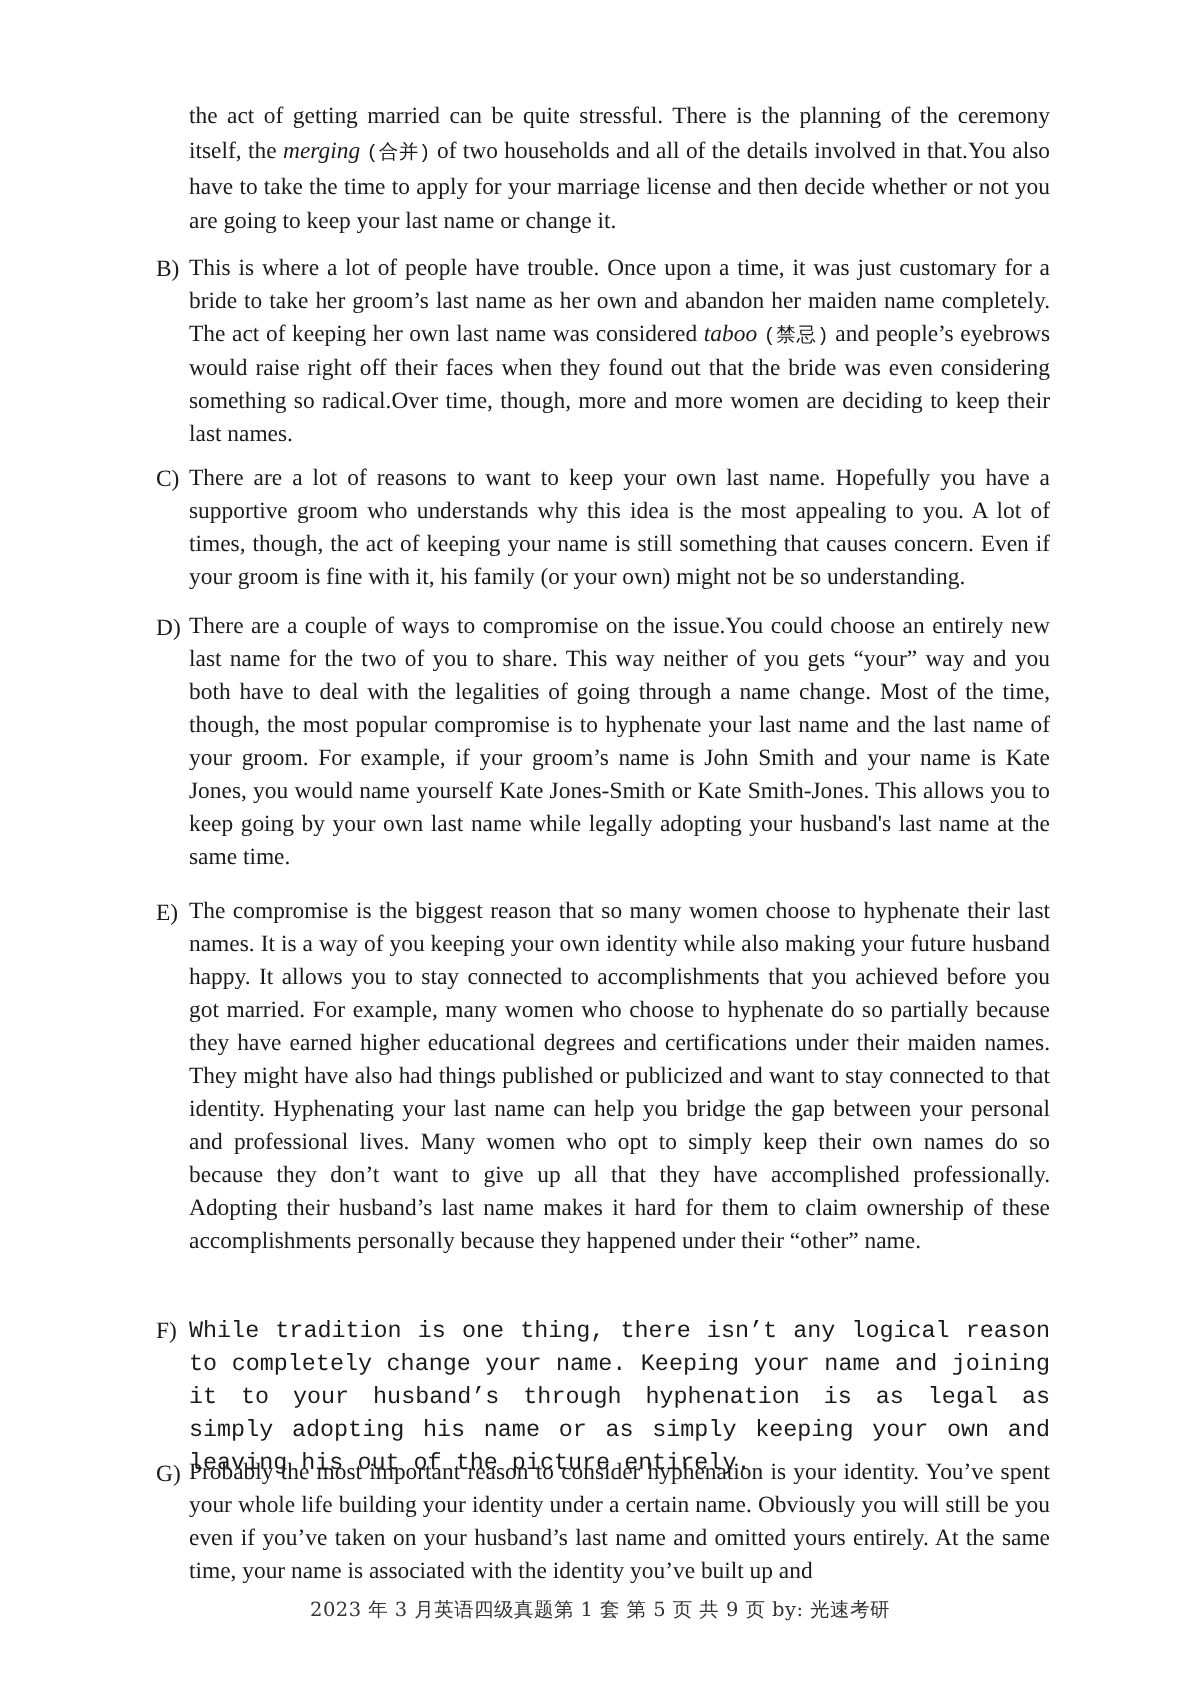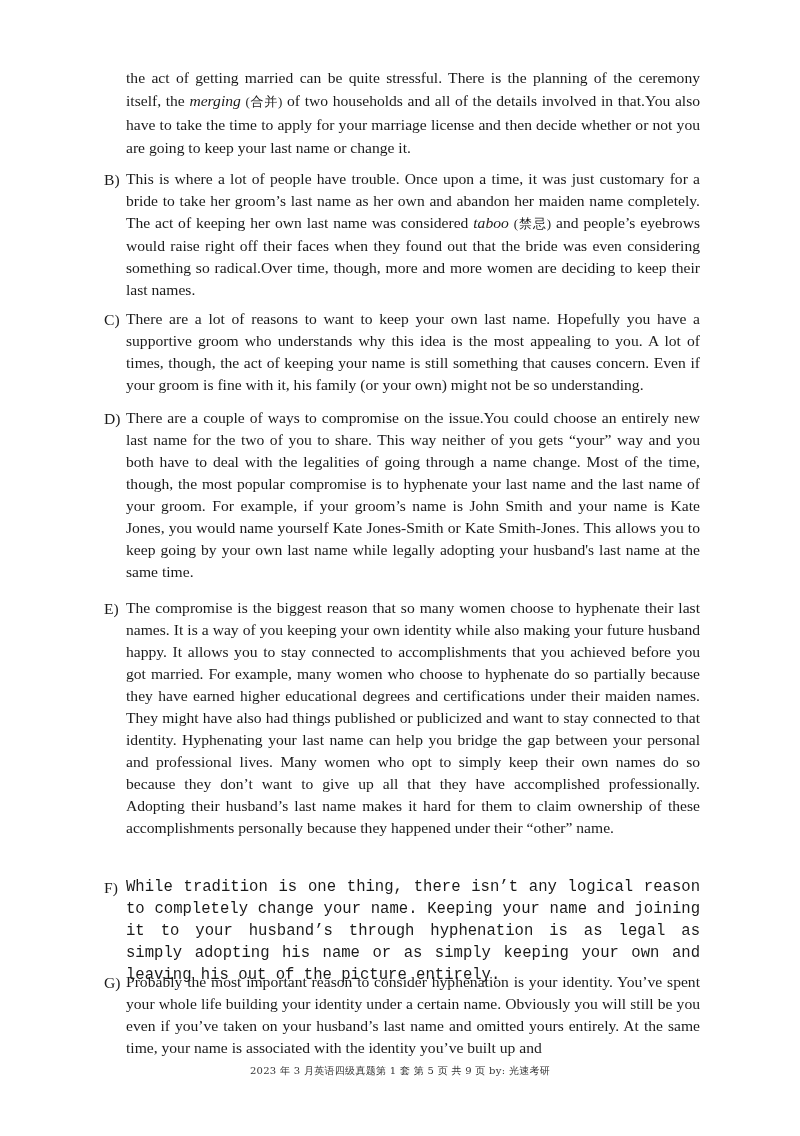--- a/index.html
+++ b/index.html
@@ -43,30 +43,30 @@
   .item-body {
     position: absolute;
     left: 126px;
     width: 574px;
     font-size: 15.6px;
     line-height: 22px;
     text-align: justify;
   }
   em { }
   .cjk {
-    font-family: Liberation Serif, serif;
+    font-family: Liberation Mono, monospace;
     font-size: 13px;
   }
   .footer {
     position: absolute;
     left: 0;
     width: 800px;
     top: 1064px;
     text-align: center;
-    font-size: 10px;
+    font-size: 13px;
     color: #333;
     font-family: "DejaVu Serif", serif;
     letter-spacing: 0.3px;
   }
 </style>
 </head>
 <body>
 
 <div class="page">
 

